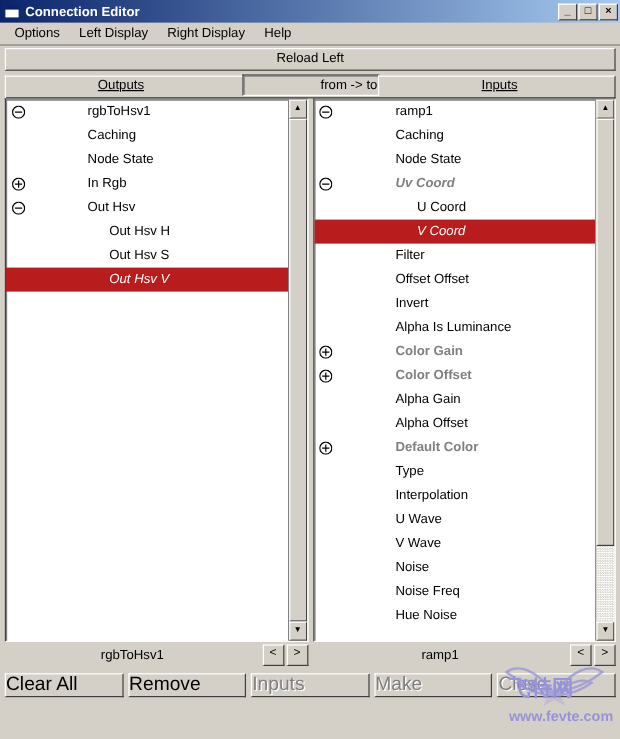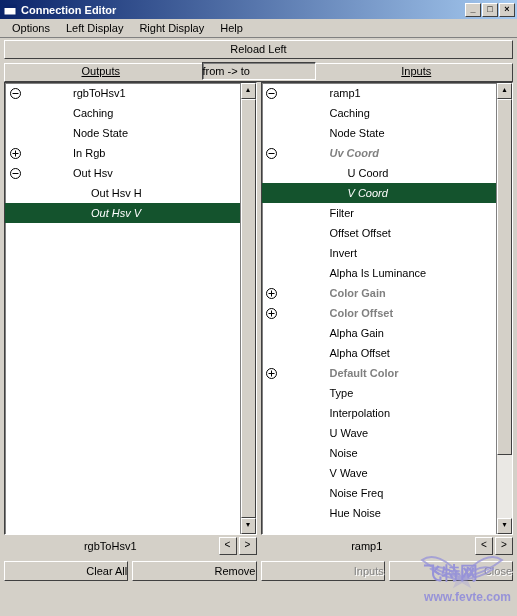--- a/index.html
+++ b/index.html
@@ -13,48 +13,48 @@
   .tbtn { width: 16px; height: 14px; background: #d4d0c8; border: 1px solid; border-color: #fff #404040 #404040 #fff; font-size: 9px; font-family: "Marlett", sans-serif; text-align: center; line-height: 11px; cursor: default; }
   
   .menubar { height: 19px; background: #d4d0c8; display: flex; align-items: center; padding: 0 4px; gap: 0; border-bottom: 1px solid #808080; }
   .menuitem { padding: 2px 8px; cursor: default; }
   
   .toolbar-row { display: flex; height: 22px; padding: 2px 4px; gap: 4px; flex-direction: column; }
   .toolbar-btn { flex: 1; background: #d4d0c8; border: 1px solid; border-color: #fff #404040 #404040 #fff; font-size: 11px; text-align: center; line-height: 17px; cursor: default; }
   
   .header-row { display: flex; height: 22px; padding: 2px 4px; gap: 4px; }
   .header-cell { flex: 1; text-align: center; line-height: 18px; text-decoration: underline; }
-  .header-mid { width: 114px; flex: none; background: #d4d0c8; border: 1px solid; border-color: #404040 #fff #fff #404040; box-shadow: inset 1px 1px 0 #808080; text-align: left; line-height: 16px; }
+  .header-mid { width: 114px; flex: none; background: #d4d0c8; border: 1px solid; border-color: #404040 #fff #fff #404040; box-shadow: inset 1px 1px 0 #808080; text-align: right; line-height: 16px; }
   
   .panes { display: flex; padding: 0 4px; gap: 4px; height: 453px; }
   .pane { flex: 1; background: #fff; border: 1px solid; border-color: #404040 #fff #fff #404040; box-shadow: inset 1px 1px 0 #808080; position: relative; overflow: hidden; display: flex; }
   .pane-content { flex: 1; overflow: hidden; }
   .scrollbar { width: 16px; background: #d4d0c8; border-left: 1px solid #808080; display: flex; flex-direction: column; }
   .sbtn { height: 16px; background: #d4d0c8; border: 1px solid; border-color: #fff #404040 #404040 #fff; font-size: 8px; text-align: center; line-height: 12px; }
   .strack { flex: 1; background: repeating-conic-gradient(#d4d0c8 0% 25%, #fff 0% 50%) 50% / 2px 2px; }
   .sthumb { background: #d4d0c8; border: 1px solid; border-color: #fff #404040 #404040 #fff; }
   .sthumb.left { height: 100%; }
   .sthumb.right { height: 85%; }
   
   .tree-row { height: 20px; display: flex; align-items: center; padding-left: 4px; color: #000; }
-  .tree-row.selected { background: #14532d; color: #fff; font-style: italic; }
+  .tree-row.selected { background: #b91c1c; color: #fff; font-style: italic; }
   .tree-row.grey { color: #808080; font-weight: bold; }
   .tree-row.grey.italic { font-style: italic; }
   .expander { width: 12px; height: 12px; display: inline-flex; align-items: center; justify-content: center; margin-right: 4px; }
   .expander svg { width: 11px; height: 11px; }
   .indent { display: inline-block; }
   .tree-label { }
   
   .footer-row { display: flex; padding: 2px 4px; gap: 4px; height: 22px; align-items: center; }
   .footer-half { flex: 1; display: flex; align-items: center; gap: 2px; }
   .footer-name { flex: 1; text-align: center; }
   .navbtn { width: 18px; height: 18px; background: #d4d0c8; border: 1px solid; border-color: #fff #404040 #404040 #fff; font-size: 10px; text-align: center; line-height: 14px; cursor: default; }
   
   .bottom-btns { display: flex; padding: 4px; gap: 4px; height: 28px; }
-  .bbtn { flex: 1; background: #d4d0c8; border: 1px solid; border-color: #fff #404040 #404040 #fff; font-size: 11px; text-align: right; line-height: 18px; cursor: default; }
+  .bbtn { flex: 1; background: #d4d0c8; border: 1px solid; border-color: #fff #404040 #404040 #fff; font-size: 16px; text-align: left; line-height: 18px; cursor: default; }
   .bbtn.disabled { color: #808080; text-shadow: 1px 1px 0 #fff; }
   
   .watermark { position: absolute; right: 6px; bottom: 10px; font-family: Arial, sans-serif; font-size: 18px; color: #9793d8; font-weight: bold; pointer-events: none; }
   .watermark-wings { position: absolute; right: 10px; bottom: 18px; pointer-events: none; }
 </style>
 </head>
 <body>
 
 <div class="titlebar">
   <span class="titlebar-icon">
@@ -132,20 +132,25 @@
             </svg>
           </span>
           <span class="indent" style="width:48px"></span>
           <span class="tree-label">Out Hsv</span>
         </div>
         <div class="tree-row">
           <span class="expander"></span>
           <span class="indent" style="width:66px"></span>
           <span class="tree-label">Out Hsv H</span>
         </div>
+        <div class="tree-row">
+          <span class="expander"></span>
+          <span class="indent" style="width:66px"></span>
+          <span class="tree-label">Out Hsv S</span>
+        </div>
         <div class="tree-row selected">
           <span class="expander"></span>
           <span class="indent" style="width:66px"></span>
           <span class="tree-label">Out Hsv V</span>
         </div>
       </div>
     <div class="scrollbar">
       <div class="sbtn">▴</div>
       <div class="strack">
           <div class="sthumb left"></div>
@@ -270,26 +275,26 @@
           <span class="tree-label">Interpolation</span>
         </div>
         <div class="tree-row">
           <span class="expander"></span>
           <span class="indent" style="width:48px"></span>
           <span class="tree-label">U Wave</span>
         </div>
         <div class="tree-row">
           <span class="expander"></span>
           <span class="indent" style="width:48px"></span>
+          <span class="tree-label">V Wave</span>
+        </div>
+        <div class="tree-row">
+          <span class="expander"></span>
+          <span class="indent" style="width:48px"></span>
           <span class="tree-label">Noise</span>
-        </div>
-        <div class="tree-row">
-          <span class="expander"></span>
-          <span class="indent" style="width:48px"></span>
-          <span class="tree-label">V Wave</span>
         </div>
         <div class="tree-row">
           <span class="expander"></span>
           <span class="indent" style="width:48px"></span>
           <span class="tree-label">Noise Freq</span>
         </div>
         <div class="tree-row">
           <span class="expander"></span>
           <span class="indent" style="width:48px"></span>
           <span class="tree-label">Hue Noise</span>
@@ -315,20 +320,21 @@
     <div class="footer-name">ramp1</div>
     <div class="navbtn">&lt;</div>
     <div class="navbtn">&gt;</div>
   </div>
 </div>
 
 <div class="bottom-btns">
   <div class="bbtn">Clear All</div>
   <div class="bbtn">Remove</div>
   <div class="bbtn disabled">Inputs</div>
+  <div class="bbtn disabled">Make</div>
   <div class="bbtn disabled">Close</div>
 </div>
 
 <svg class="watermark-wings" width="90" height="60" viewBox="0 0 90 60">
   <g fill="none" stroke="#9793d8" stroke-width="2" opacity="0.75">
     <path d="M45 40 C30 20 15 15 5 22 C15 30 25 35 45 40"></path>
     <path d="M45 40 C60 20 75 15 85 22 C75 30 65 35 45 40"></path>
     <path d="M45 42 C33 30 22 27 14 31 C22 37 30 40 45 42"></path>
     <path d="M45 42 C57 30 68 27 76 31 C68 37 60 40 45 42"></path>
     <path d="M38 48 L45 32 L52 48 L45 44 Z" fill="#9793d8" opacity="0.4"></path>

